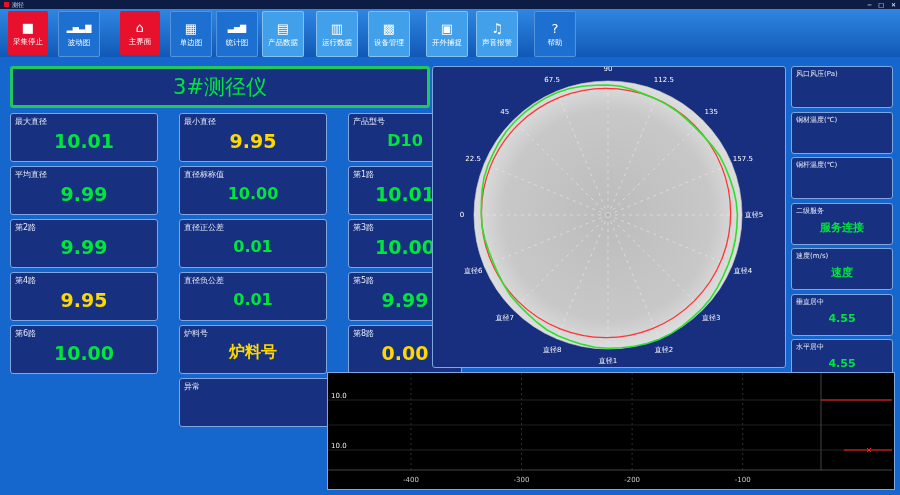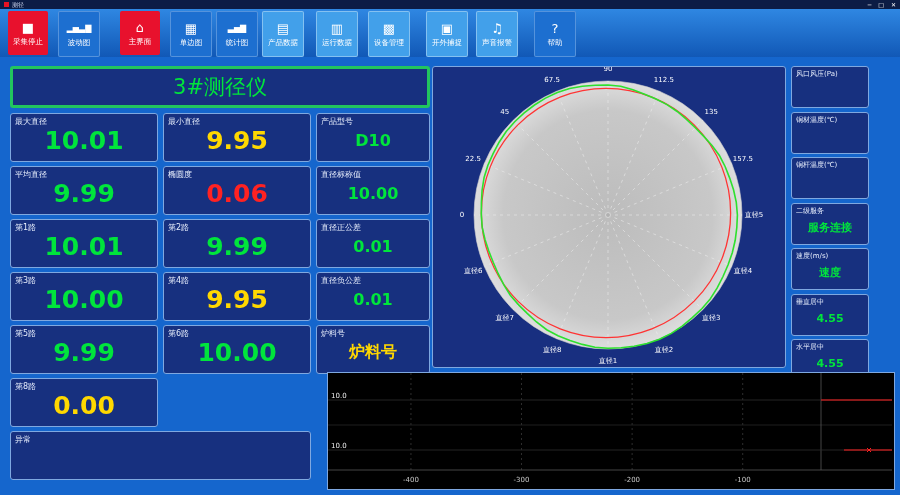--- a/index.html
+++ b/index.html
@@ -19,35 +19,35 @@
   .tb-btn.red{background:#e8112d;}
   .tb-btn.blue{background:#1d6fd0;border:1px solid rgba(255,255,255,.25);}
   .tb-btn.lightblue{background:#42a0ea;border:1px solid rgba(255,255,255,.35);}
   .tb-icon{font-size:13px;line-height:15px;height:16px;display:flex;align-items:center;justify-content:center;}
   .tb-icon.sm{font-size:8px;letter-spacing:0;}
   .tb-label{font-size:7.5px;white-space:nowrap;}
   
   .left-panel{position:absolute;left:10px;top:66px;width:420px;}
   .lp-title{height:36px;border:3px solid #22c55e;border-radius:3px;background:#17307f;
             color:#00e53c;font-size:21px;display:flex;align-items:center;justify-content:center;margin-bottom:5px;}
-  .lp-grid{display:grid;grid-template-columns:148px 148px 114px;grid-auto-rows:49px;gap:4px 5px;}
+  .lp-grid{display:grid;grid-template-columns:148px 148px 114px;grid-auto-rows:49px;gap:4px 21px;}
   .cell{border:1px solid #7fa8e0;border-radius:3px;background:#17307f;position:relative;
         display:flex;align-items:center;justify-content:center;}
   .cell-label{position:absolute;top:2px;left:4px;font-size:8px;color:#e6edfc;}
-  .cell-value{font-size:25px;font-weight:bold;margin-top:6px;}
+  .cell-value{font-size:19px;font-weight:bold;margin-top:6px;}
   .cell-value.small{font-size:16px;}
   .cell.alarm{grid-column:span 2;}
   .cell.alarm .cell-value{font-size:15px;}
   .cell.spacer{visibility:hidden;border:none;background:none;}
   .c-green{color:#00e53c;} .c-yellow{color:#ffd800;} .c-red{color:#ff2222;}
   
   .polar-panel{position:absolute;left:432px;top:66px;width:352px;height:300px;
                border:1px solid #7fa8e0;border-radius:3px;background:#182f80;}
   
-  .right-panel{position:absolute;left:791px;top:66px;width:78px;display:flex;flex-direction:column;gap:3.5px;}
+  .right-panel{position:absolute;left:791px;top:66px;width:102px;display:flex;flex-direction:column;gap:3.5px;}
   .rp-box{height:40px;border:1px solid #7fa8e0;border-radius:3px;background:#17307f;position:relative;
           display:flex;align-items:center;justify-content:center;}
   .rp-label{position:absolute;top:2px;left:4px;font-size:7px;color:#e6edfc;white-space:nowrap;}
   .rp-value{font-size:11px;font-weight:bold;margin-top:7px;}
   
   .trend-panel{position:absolute;left:327px;top:372px;width:566px;height:116px;
                border:1px solid #7fa8e0;background:#000;}
 </style>
 </head>
 <body>
@@ -122,24 +122,20 @@
           <div class="cell-label">最小直径</div>
           <div class="cell-value c-yellow">9.95</div>
         </div>
         <div class="cell">
           <div class="cell-label">产品型号</div>
           <div class="cell-value c-green small">D10</div>
         </div>
         <div class="cell">
           <div class="cell-label">平均直径</div>
           <div class="cell-value c-green">9.99</div>
-        </div>
-        <div class="cell">
-          <div class="cell-label">椭圆度</div>
-          <div class="cell-value c-red">0.06</div>
         </div>
         <div class="cell">
           <div class="cell-label">直径标称值</div>
           <div class="cell-value c-green small">10.00</div>
         </div>
         <div class="cell">
           <div class="cell-label">第1路</div>
           <div class="cell-value c-green">10.01</div>
         </div>
         <div class="cell">

